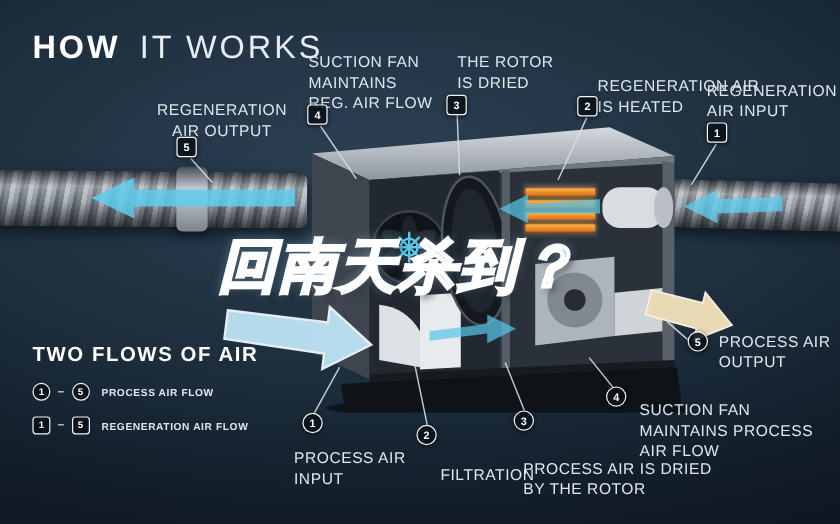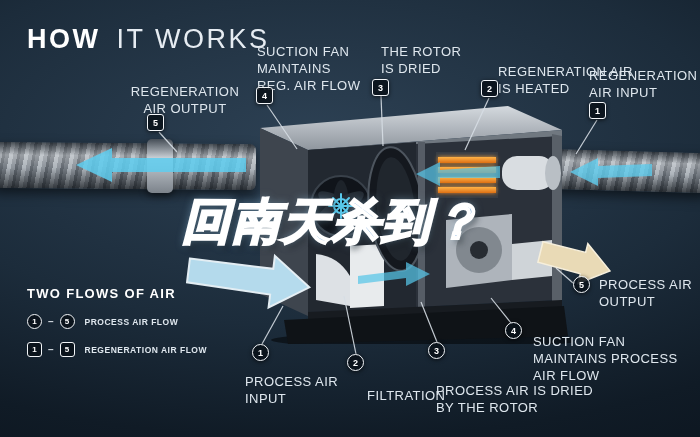--- a/index.html
+++ b/index.html
@@ -33,21 +33,21 @@
     color:#dfe7ee;white-space:pre-line;text-transform:uppercase;}
   .lbl.center{text-align:center;}
 
   .badge{position:absolute;width:17px;height:17px;box-sizing:border-box;display:flex;align-items:center;justify-content:center;
     font-size:9px;font-weight:700;color:#ffffff;background:rgba(9,17,25,.88);border:1.5px solid #f2f5f8;
     box-shadow:0 1px 4px rgba(0,0,0,.65);}
   .badge.circle{border-radius:50%;}
   .badge.square{border-radius:3px;}
 
   .legend{position:absolute;left:27px;top:286px;}
-  .legend-heading{font-size:13px;font-weight:800;letter-spacing:1.3px;color:#ffffff;}
+  .legend-heading{font-size:17px;font-weight:800;letter-spacing:1.3px;color:#ffffff;}
   .legend-row{display:flex;align-items:center;gap:6px;margin-top:13px;}
   .lbadge{width:15px;height:15px;box-sizing:border-box;display:flex;align-items:center;justify-content:center;
     font-size:8px;font-weight:700;color:#fff;background:rgba(9,17,25,.88);border:1.5px solid #f2f5f8;flex:0 0 auto;}
   .lbadge.circle{border-radius:50%;}
   .lbadge.square{border-radius:3px;}
   .legend-dash{font-size:10px;color:#cfd6dd;font-weight:700;}
   .legend-label{font-size:8.5px;font-weight:700;letter-spacing:.5px;color:#dfe7ee;margin-left:4px;text-align:center;}
 </style>
 </head>
 <body>

